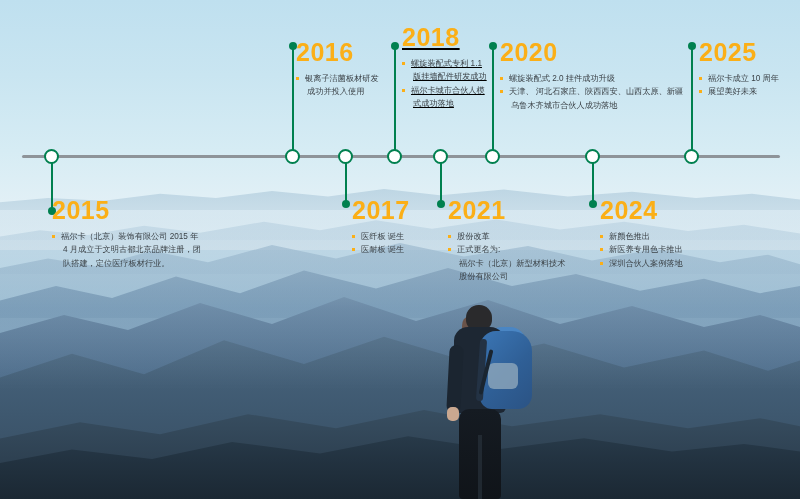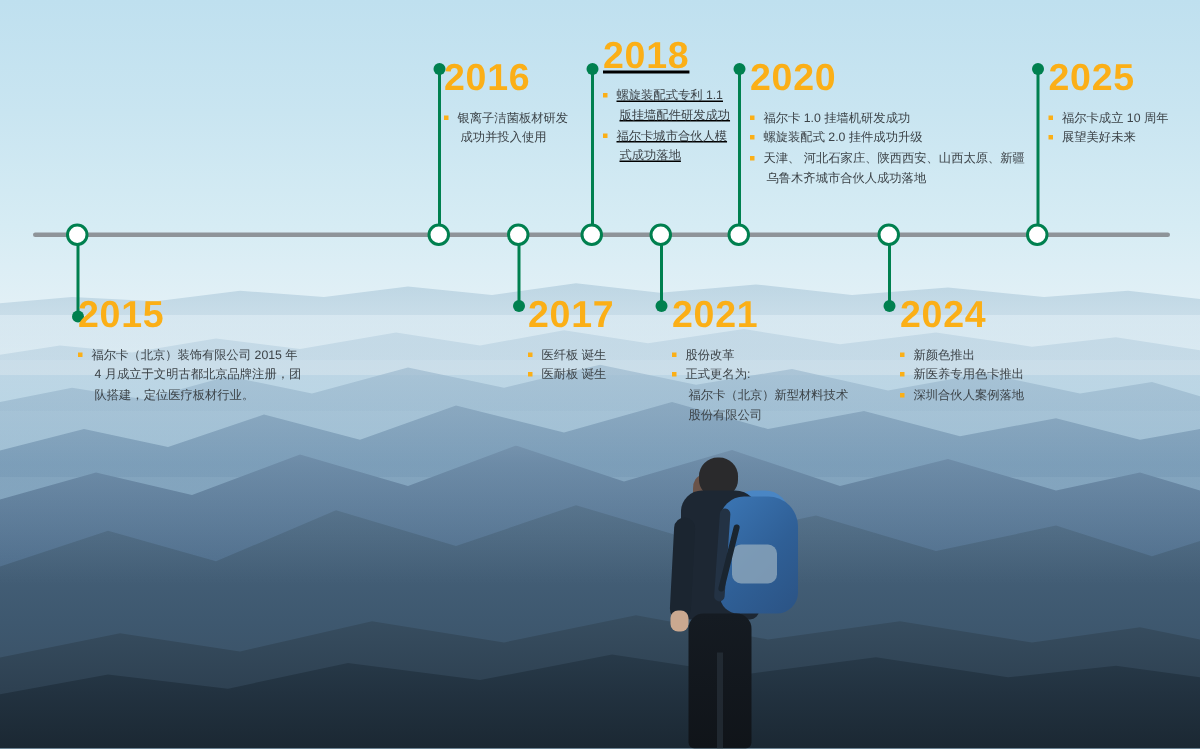--- a/index.html
+++ b/index.html
@@ -204,21 +204,20 @@
         </div>
       </div>
       <div class="node" style="left: 492px;">
         <div class="stem" style="top: 46px; height: 110px;"></div>
         <div class="stem-cap" style="top: 42px;"></div>
         <div class="dot"></div>
       </div>
       <div class="entry" style="left: 500px; top: 40px;">
         <div class="year">2020</div>
         <div class="bullets">
-          <div class="bullet"><span>福尔卡 1.0 挂墙机研发成功</span></div>
           <div class="bullet"><span>螺旋装配式 2.0 挂件成功升级</span></div>
           <div class="bullet"><span>天津、 河北石家庄、陕西西安、山西太原、新疆</span><span class="cont">乌鲁木齐城市合伙人成功落地</span></div>
         </div>
       </div>
       <div class="node" style="left: 592px;">
         <div class="stem" style="top: 156px; height: 48px;"></div>
         <div class="stem-cap" style="top: 200px;"></div>
         <div class="dot"></div>
       </div>
       <div class="entry" style="left: 600px; top: 198px;">

